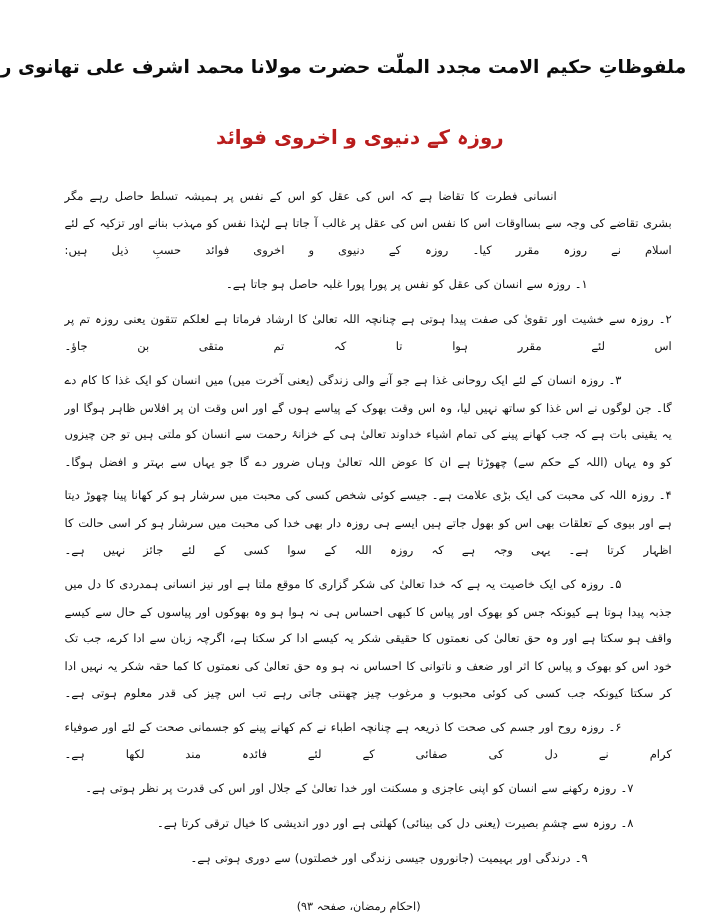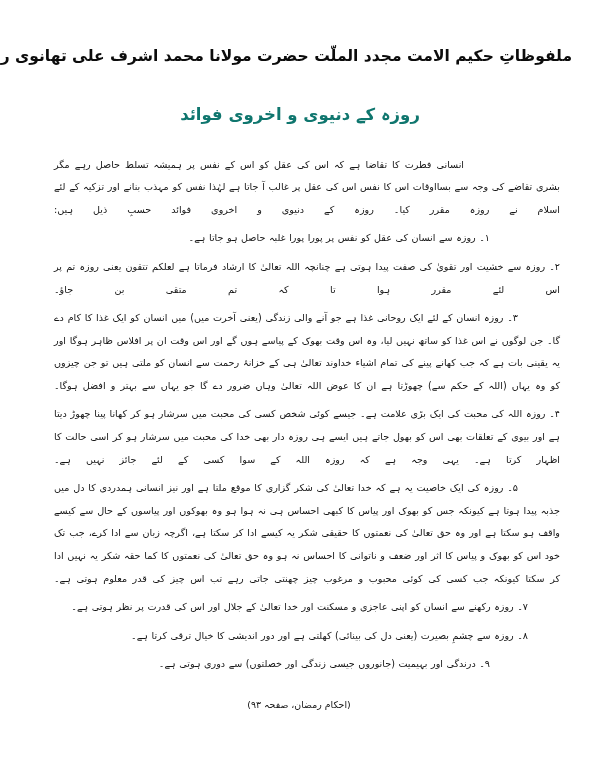--- a/index.html
+++ b/index.html
@@ -39,21 +39,21 @@
     padding: 44px 28px 0 28px;
     white-space: nowrap;
   }
 
   .doc-subtitle {
     direction: rtl;
     text-align: center;
     font-size: 16.5px;
     font-weight: bold;
     line-height: 1.5;
-    color: #0f766e;
+    color: #b91c1c;
     margin: 0;
     padding: 34px 28px 0 28px;
   }
 
   
   .body-block {
     direction: rtl;
     margin: 0;
     padding: 26px 40px 0 38px;
   }
@@ -126,20 +126,21 @@
     <p class="para oneline push">۱۔ روزہ سے انسان کی عقل کو نفس پر پورا پورا غلبہ حاصل ہو جاتا ہے۔</p>
 
     <p class="para item">۲۔ روزہ سے خشیت اور تقویٰ کی صفت پیدا ہوتی ہے چنانچہ اللہ تعالیٰ کا ارشاد فرماتا ہے لعلکم تتقون یعنی روزہ تم پر اس لئے مقرر ہوا تا کہ تم متقی بن جاؤ۔</p>
 
     <p class="para item item-indent">۳۔ روزہ انسان کے لئے ایک روحانی غذا ہے جو آنے والی زندگی (یعنی آخرت میں) میں انسان کو ایک غذا کا کام دے گا۔ جن لوگوں نے اس غذا کو ساتھ نہیں لیا، وہ اس وقت بھوک کے پیاسے ہوں گے اور اس وقت ان پر افلاس ظاہر ہوگا اور یہ یقینی بات ہے کہ جب کھانے پینے کی تمام اشیاء خداوند تعالیٰ ہی کے خزانۂ رحمت سے انسان کو ملتی ہیں تو جن چیزوں کو وہ یہاں (اللہ کے حکم سے) چھوڑتا ہے ان کا عوض اللہ تعالیٰ وہاں ضرور دے گا جو یہاں سے بہتر و افضل ہوگا۔</p>
 
     <p class="para item">۴۔ روزہ اللہ کی محبت کی ایک بڑی علامت ہے۔ جیسے کوئی شخص کسی کی محبت میں سرشار ہو کر کھانا پینا چھوڑ دیتا ہے اور بیوی کے تعلقات بھی اس کو بھول جاتے ہیں ایسے ہی روزہ دار بھی خدا کی محبت میں سرشار ہو کر اسی حالت کا اظہار کرتا ہے۔ یہی وجہ ہے کہ روزہ اللہ کے سوا کسی کے لئے جائز نہیں ہے۔</p>
 
     <p class="para item item-indent">۵۔ روزہ کی ایک خاصیت یہ ہے کہ خدا تعالیٰ کی شکر گزاری کا موقع ملتا ہے اور نیز انسانی ہمدردی کا دل میں جذبہ پیدا ہوتا ہے کیونکہ جس کو بھوک اور پیاس کا کبھی احساس ہی نہ ہوا ہو وہ بھوکوں اور پیاسوں کے حال سے کیسے واقف ہو سکتا ہے اور وہ حق تعالیٰ کی نعمتوں کا حقیقی شکر یہ کیسے ادا کر سکتا ہے، اگرچہ زبان سے ادا کرے، جب تک خود اس کو بھوک و پیاس کا اثر اور ضعف و ناتوانی کا احساس نہ ہو وہ حق تعالیٰ کی نعمتوں کا کما حقہ شکر یہ نہیں ادا کر سکتا کیونکہ جب کسی کی کوئی محبوب و مرغوب چیز چھنتی جاتی رہے تب اس چیز کی قدر معلوم ہوتی ہے۔</p>
 
+    <p class="para item item-indent">۶۔ روزہ روح اور جسم کی صحت کا ذریعہ ہے چنانچہ اطباء نے کم کھانے پینے کو جسمانی صحت کے لئے اور صوفیاء کرام نے دل کی صفائی کے لئے فائدہ مند لکھا ہے۔</p>
 
     <p class="para oneline push-sm">۷۔ روزہ رکھنے سے انسان کو اپنی عاجزی و مسکنت اور خدا تعالیٰ کے جلال اور اس کی قدرت پر نظر ہوتی ہے۔</p>
 
     <p class="para oneline push-sm">۸۔ روزہ سے چشمِ بصیرت (یعنی دل کی بینائی) کھلتی ہے اور دور اندیشی کا خیال ترقی کرتا ہے۔</p>
 
     <p class="para oneline push">۹۔ درندگی اور بہیمیت (جانوروں جیسی زندگی اور خصلتوں) سے دوری ہوتی ہے۔</p>
 
 
     <p class="citation-center">(احکام رمضان، صفحہ ۹۳)</p>
 

